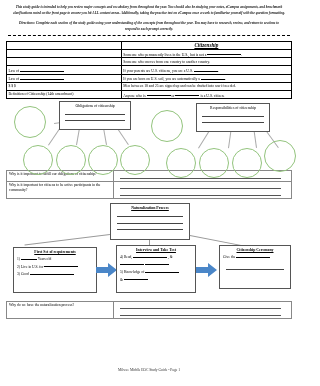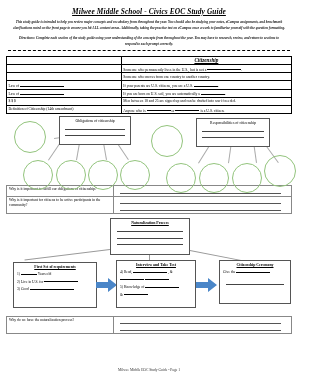--- a/index.html
+++ b/index.html
@@ -144,21 +144,20 @@
     text-align:center;
     font-size:3.6px;
     color:#333;
   }
 </style>
 </head>
 <body>
 
 <div class="page">
 
-  <div class="doc-title">Milwee Middle School - Civics EOC Study Guide</div>
 
   <div class="intro">This study guide is intended to help you review major concepts and vocabulary from throughout the year.  You should also be studying your notes, eCampus assignments, and benchmark clarifications noted on the front page to ensure you hit ALL content areas. Additionally, taking the practice test on eCampus once a week to familiarize yourself with the question formatting.</div>
 
   <div class="directions">Directions: Complete each section of the study guide using your understanding of the concepts from throughout the year.  You may have to research, review, and return to sections to respond to each prompt correctly.</div>
 
   <div class="dashrule"></div>
 
   <table class="cz">
     <tbody>
         <tr>

